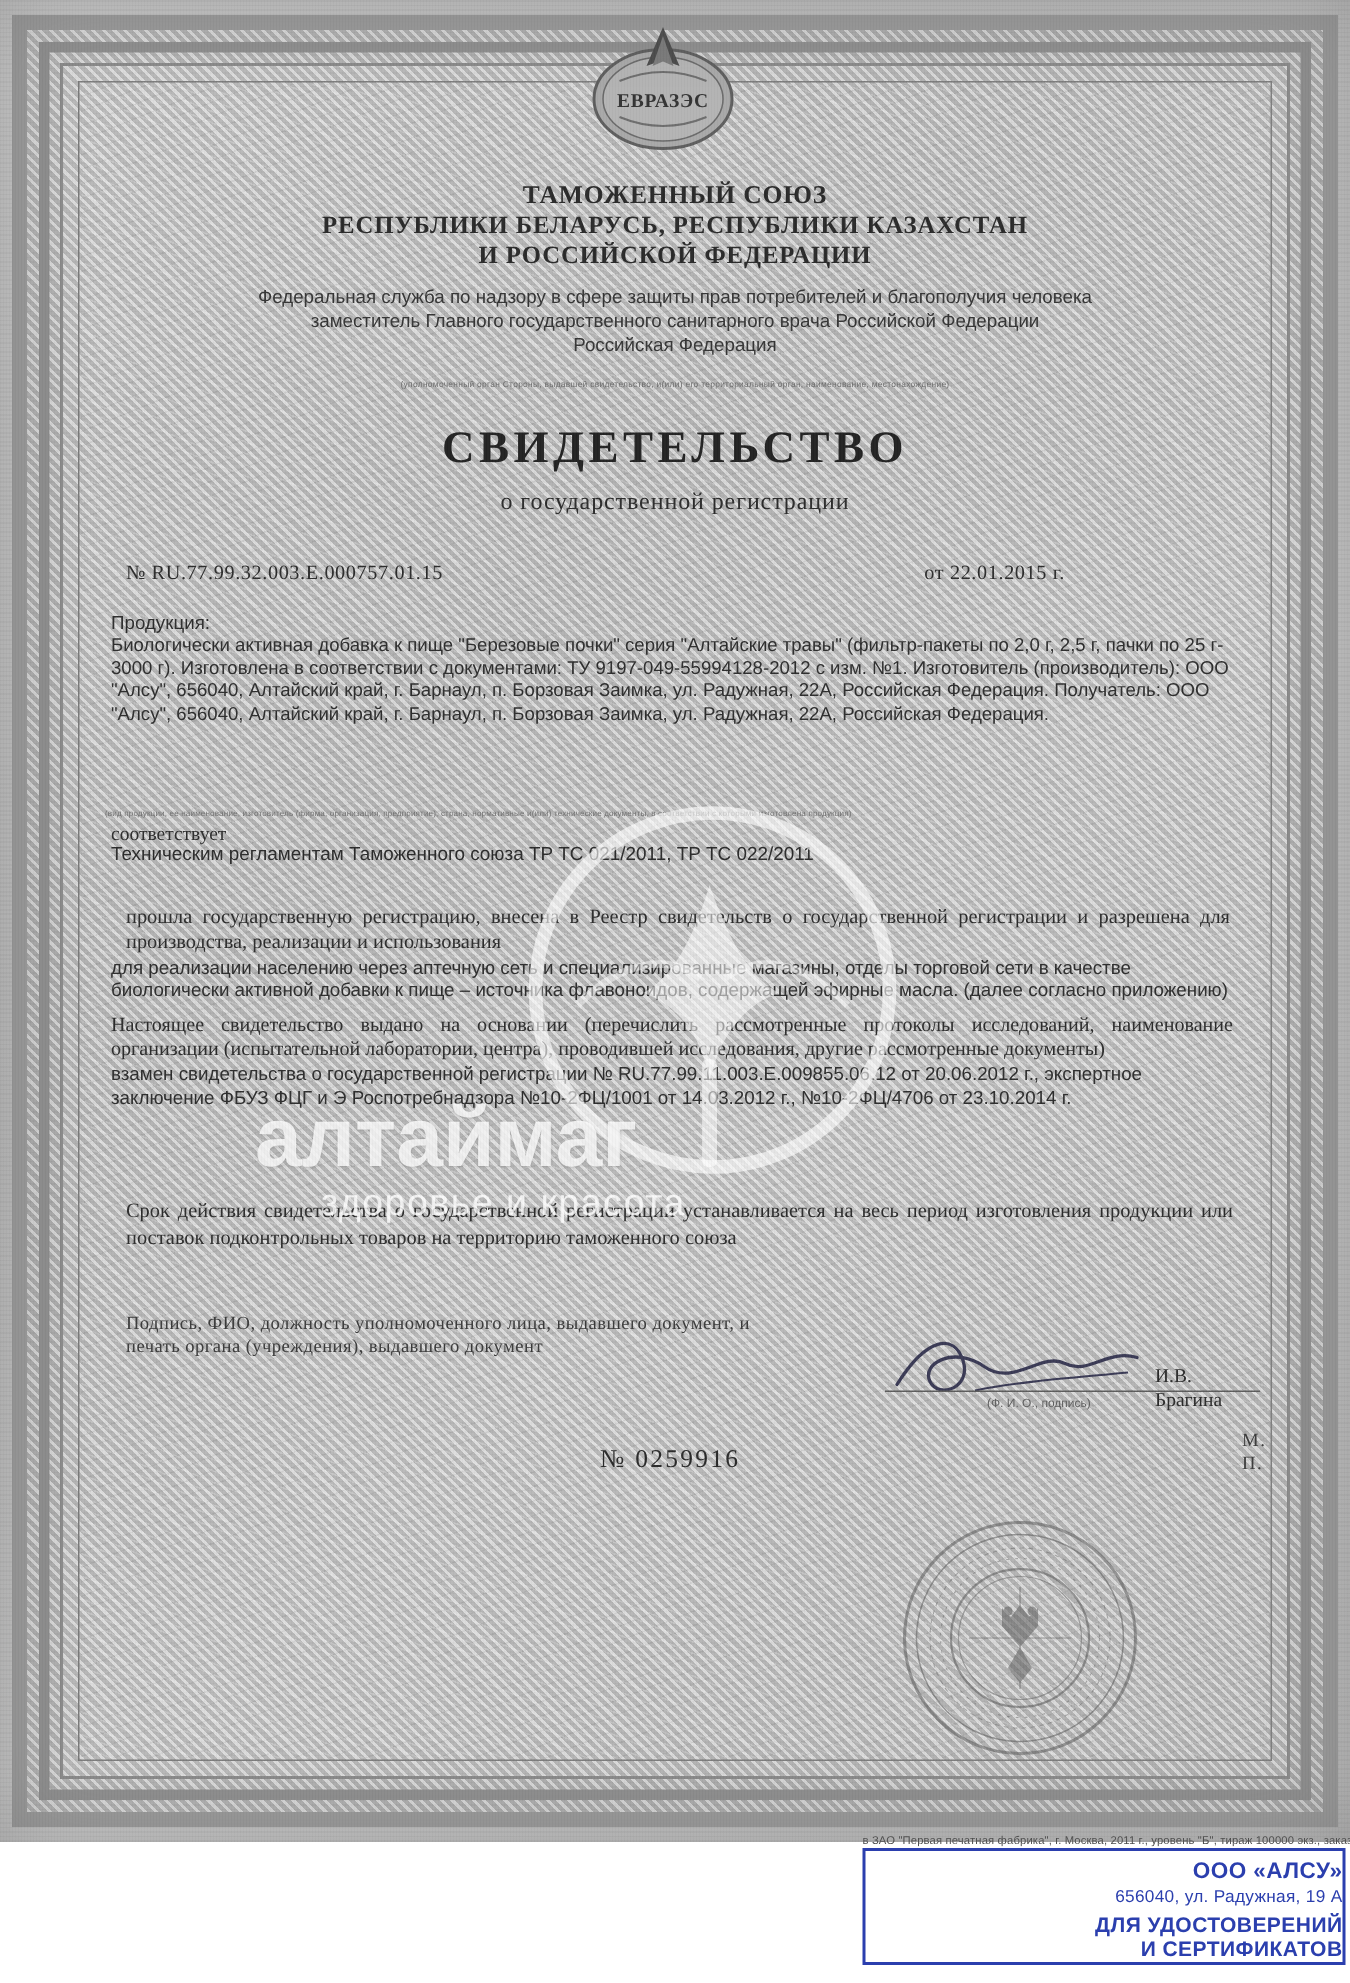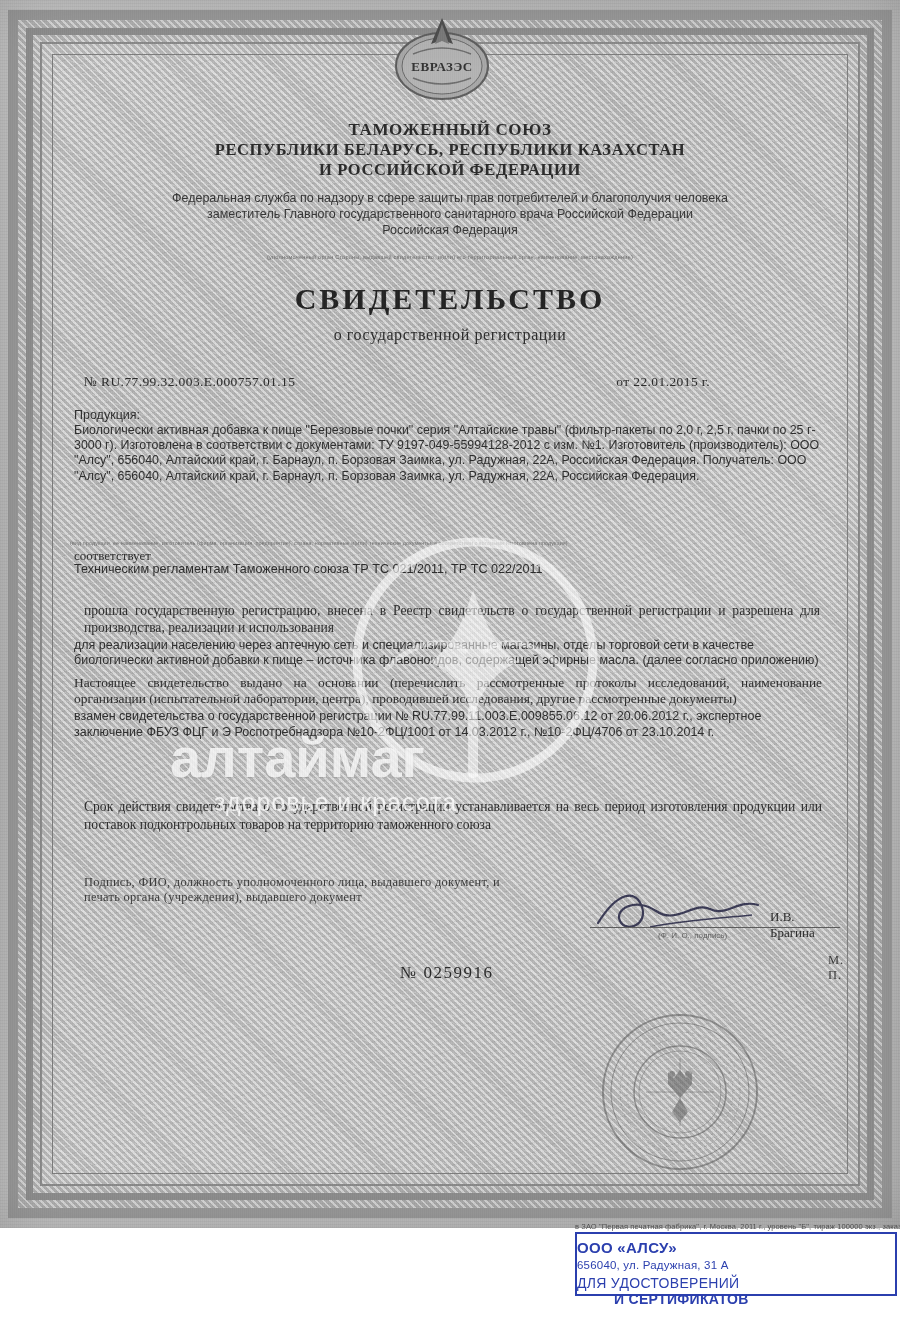--- a/index.html
+++ b/index.html
@@ -356,43 +356,43 @@
     white-space: nowrap;
     overflow: hidden;
   }
 
   
   #blue-stamp {
     position: absolute;
     left: 575px;
     top: 1232px;
     width: 322px;
-    height: 64px;
+    height: 78px;
     border: 2px solid #2b3fae;
     box-sizing: border-box;
     color: #2b3fae;
-    text-align: left;
+    text-align: right;
     font-family: "Liberation Sans", sans-serif;
     background: rgba(255,255,255,0.6);
     z-index: 8;
   }
   #blue-stamp .bs1 {
     font-size: 15px;
     font-weight: bold;
     margin-top: 5px;
     letter-spacing: 0.3px;
   }
   #blue-stamp .bs2 {
     font-size: 11.5px;
     margin-top: 3px;
     letter-spacing: 0.2px;
   }
   #blue-stamp .bs3 {
     font-size: 14px;
-    font-weight: normal;
+    font-weight: bold;
     margin-top: 4px;
     letter-spacing: 0.3px;
   }
   #blue-stamp .bs4 {
     font-size: 14px;
     font-weight: bold;
     letter-spacing: 0.3px;
     padding-left: 37px;
   }
 
@@ -545,16 +545,16 @@
   </div>
 
   <div id="noise"></div>
   <div class="edge-shadow"></div>
 </div>
 
 <div id="printer-line">в ЗАО "Первая печатная фабрика", г. Москва, 2011 г., уровень "Б", тираж 100000 экз., заказ №</div>
 
 <div id="blue-stamp">
   <div class="bs1">ООО «АЛСУ»</div>
-  <div class="bs2">656040, ул. Радужная, 31 А</div>
+  <div class="bs2">656040, ул. Радужная, 19 А</div>
   <div class="bs3">ДЛЯ УДОСТОВЕРЕНИЙ</div>
   <div class="bs4">И СЕРТИФИКАТОВ</div>
 </div>
 
 </body></html>

